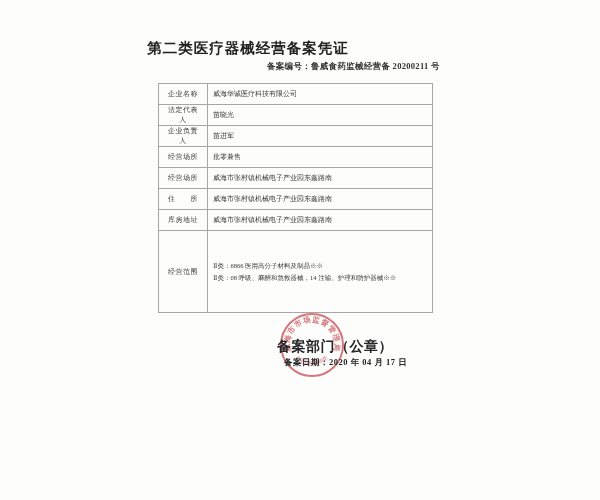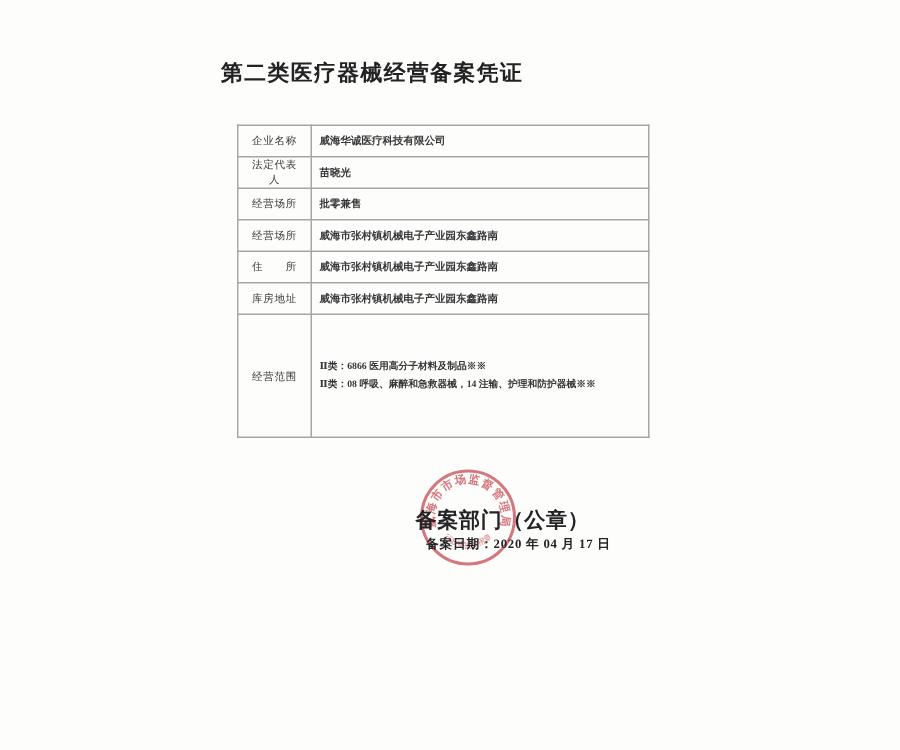--- a/index.html
+++ b/index.html
@@ -23,21 +23,21 @@
     position:absolute; top:83px; left:158px; width:275px;
     border-collapse:collapse; table-layout:fixed;
   }
   .cert-table td {
     border:1px solid #a6a6a6; font-size:7px; color:#38383a;
     vertical-align:middle;
   }
   .cert-table td.lbl {
     width:49px; text-align:center; padding:0 6px; letter-spacing:0.5px;
   }
-  .cert-table td.val { padding:1px 5px;font-weight:bold; }
+  .cert-table td.val { padding:1px 5px; }
   .cert-table tr.r  { height:21px; }
   .cert-table tr.r-big { height:82px; }
   .scope-line { display:block; font-size:6.5px; line-height:12px; white-space:nowrap; }
   .footer-dept {
     position:absolute; top:338px; left:277px; z-index:3;
     font-size:14px; font-weight:bold; color:#242426; letter-spacing:0.5px;
   }
   .footer-date {
     position:absolute; top:357px; left:284px; z-index:3;
     font-size:8.5px; font-weight:bold; color:#242426; letter-spacing:0.5px;
@@ -47,30 +47,35 @@
     z-index:2; opacity:0.85; mix-blend-mode:multiply;
   }
 </style>
 </head>
 <body>
 
 <div class="page">
 
   <div class="doc-title">第二类医疗器械经营备案凭证</div>
 
+  <div class="filing-line">备案编号：鲁威食药监械经营备 20200211 号</div>
 
   <table class="cert-table">
     <tbody>
       <tr class="r">
         <td class="lbl">企业名称</td>
         <td class="val">威海华诚医疗科技有限公司</td>
       </tr>
       <tr class="r">
         <td class="lbl">法定代表人</td>
         <td class="val">苗晓光</td>
+      </tr>
+      <tr class="r">
+        <td class="lbl">企业负责人</td>
+        <td class="val">苗进军</td>
       </tr>
       <tr class="r">
         <td class="lbl">经营场所</td>
         <td class="val">批零兼售</td>
       </tr>
       <tr class="r">
         <td class="lbl">经营场所</td>
         <td class="val">威海市张村镇机械电子产业园东鑫路南</td>
       </tr>
       <tr class="r">

